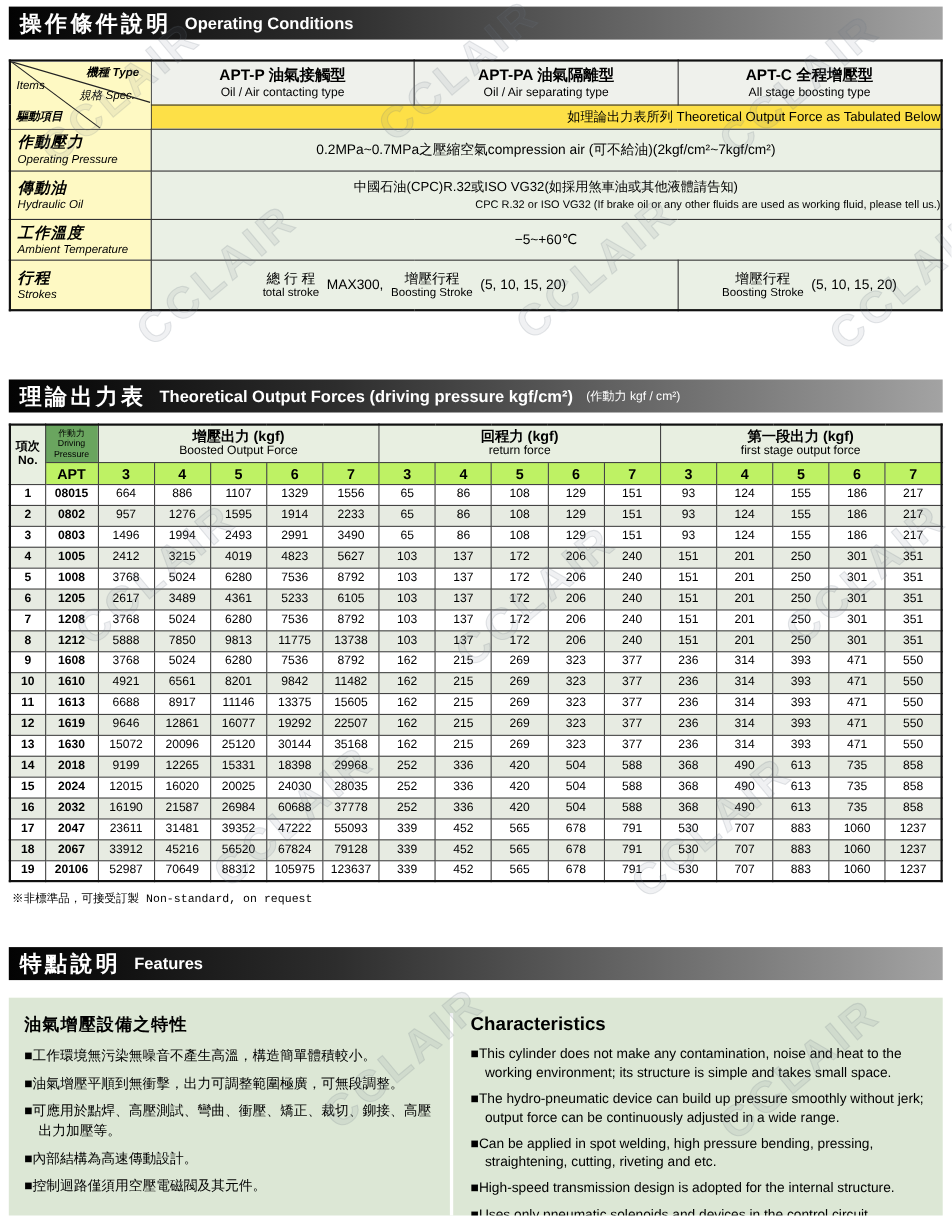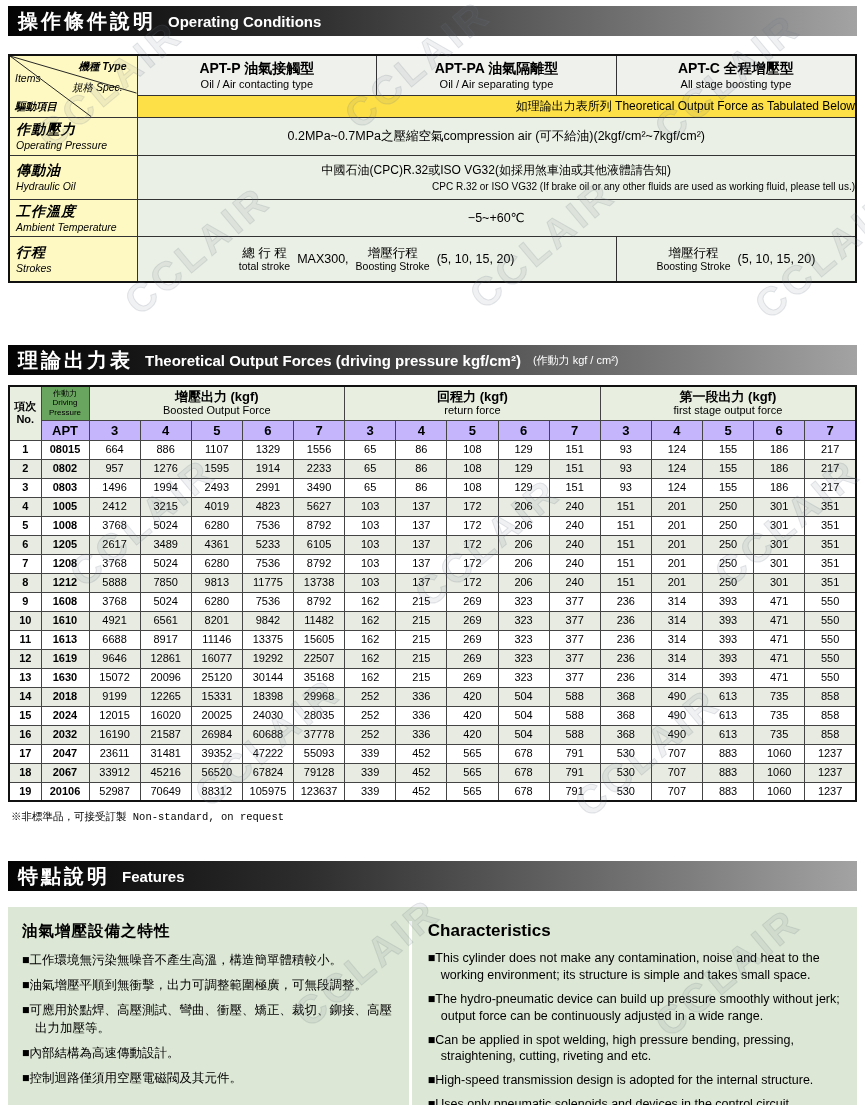--- a/index.html
+++ b/index.html
@@ -61,21 +61,21 @@
   .c-items { top:17px; left:5px; }
   .c-drive { bottom:5px; left:5px; font-weight:bold; }
 
   
   table.out {
     border-collapse:collapse; width:849px; margin-top:10px; table-layout:fixed;
     text-align:center; border:2px solid #111; position:relative; z-index:2;
   }
   table.out td { border:1px solid #444; padding:0; }
   .hA td { height:34px; background:#e8efe1; }
-  .hB td { height:20px; background:#c4b5fd; font-size:13px; font-weight:bold; }
+  .hB td { height:20px; background:#bef264; font-size:13px; font-weight:bold; }
   .hno  { font-size:11px; font-weight:bold; line-height:1.25; background:#e8efe1; }
   .hdrive { background:#6aa55f !important; font-size:8px; line-height:1.2; }
   .gz { font-size:13px; font-weight:bold; line-height:1.2; }
   .ge { font-size:11px; line-height:1.2; }
   table.out tbody td { height:19px; font-size:11px; line-height:1; }
   table.out tbody td.b { font-weight:bold; }
   table.out tbody tr:nth-child(even) td { background:#e7ebe2; }
   .note { font-size:10.5px; margin:8px 0 0 3px; position:relative; z-index:2;font-family:Liberation Mono, monospace; }
 
   

